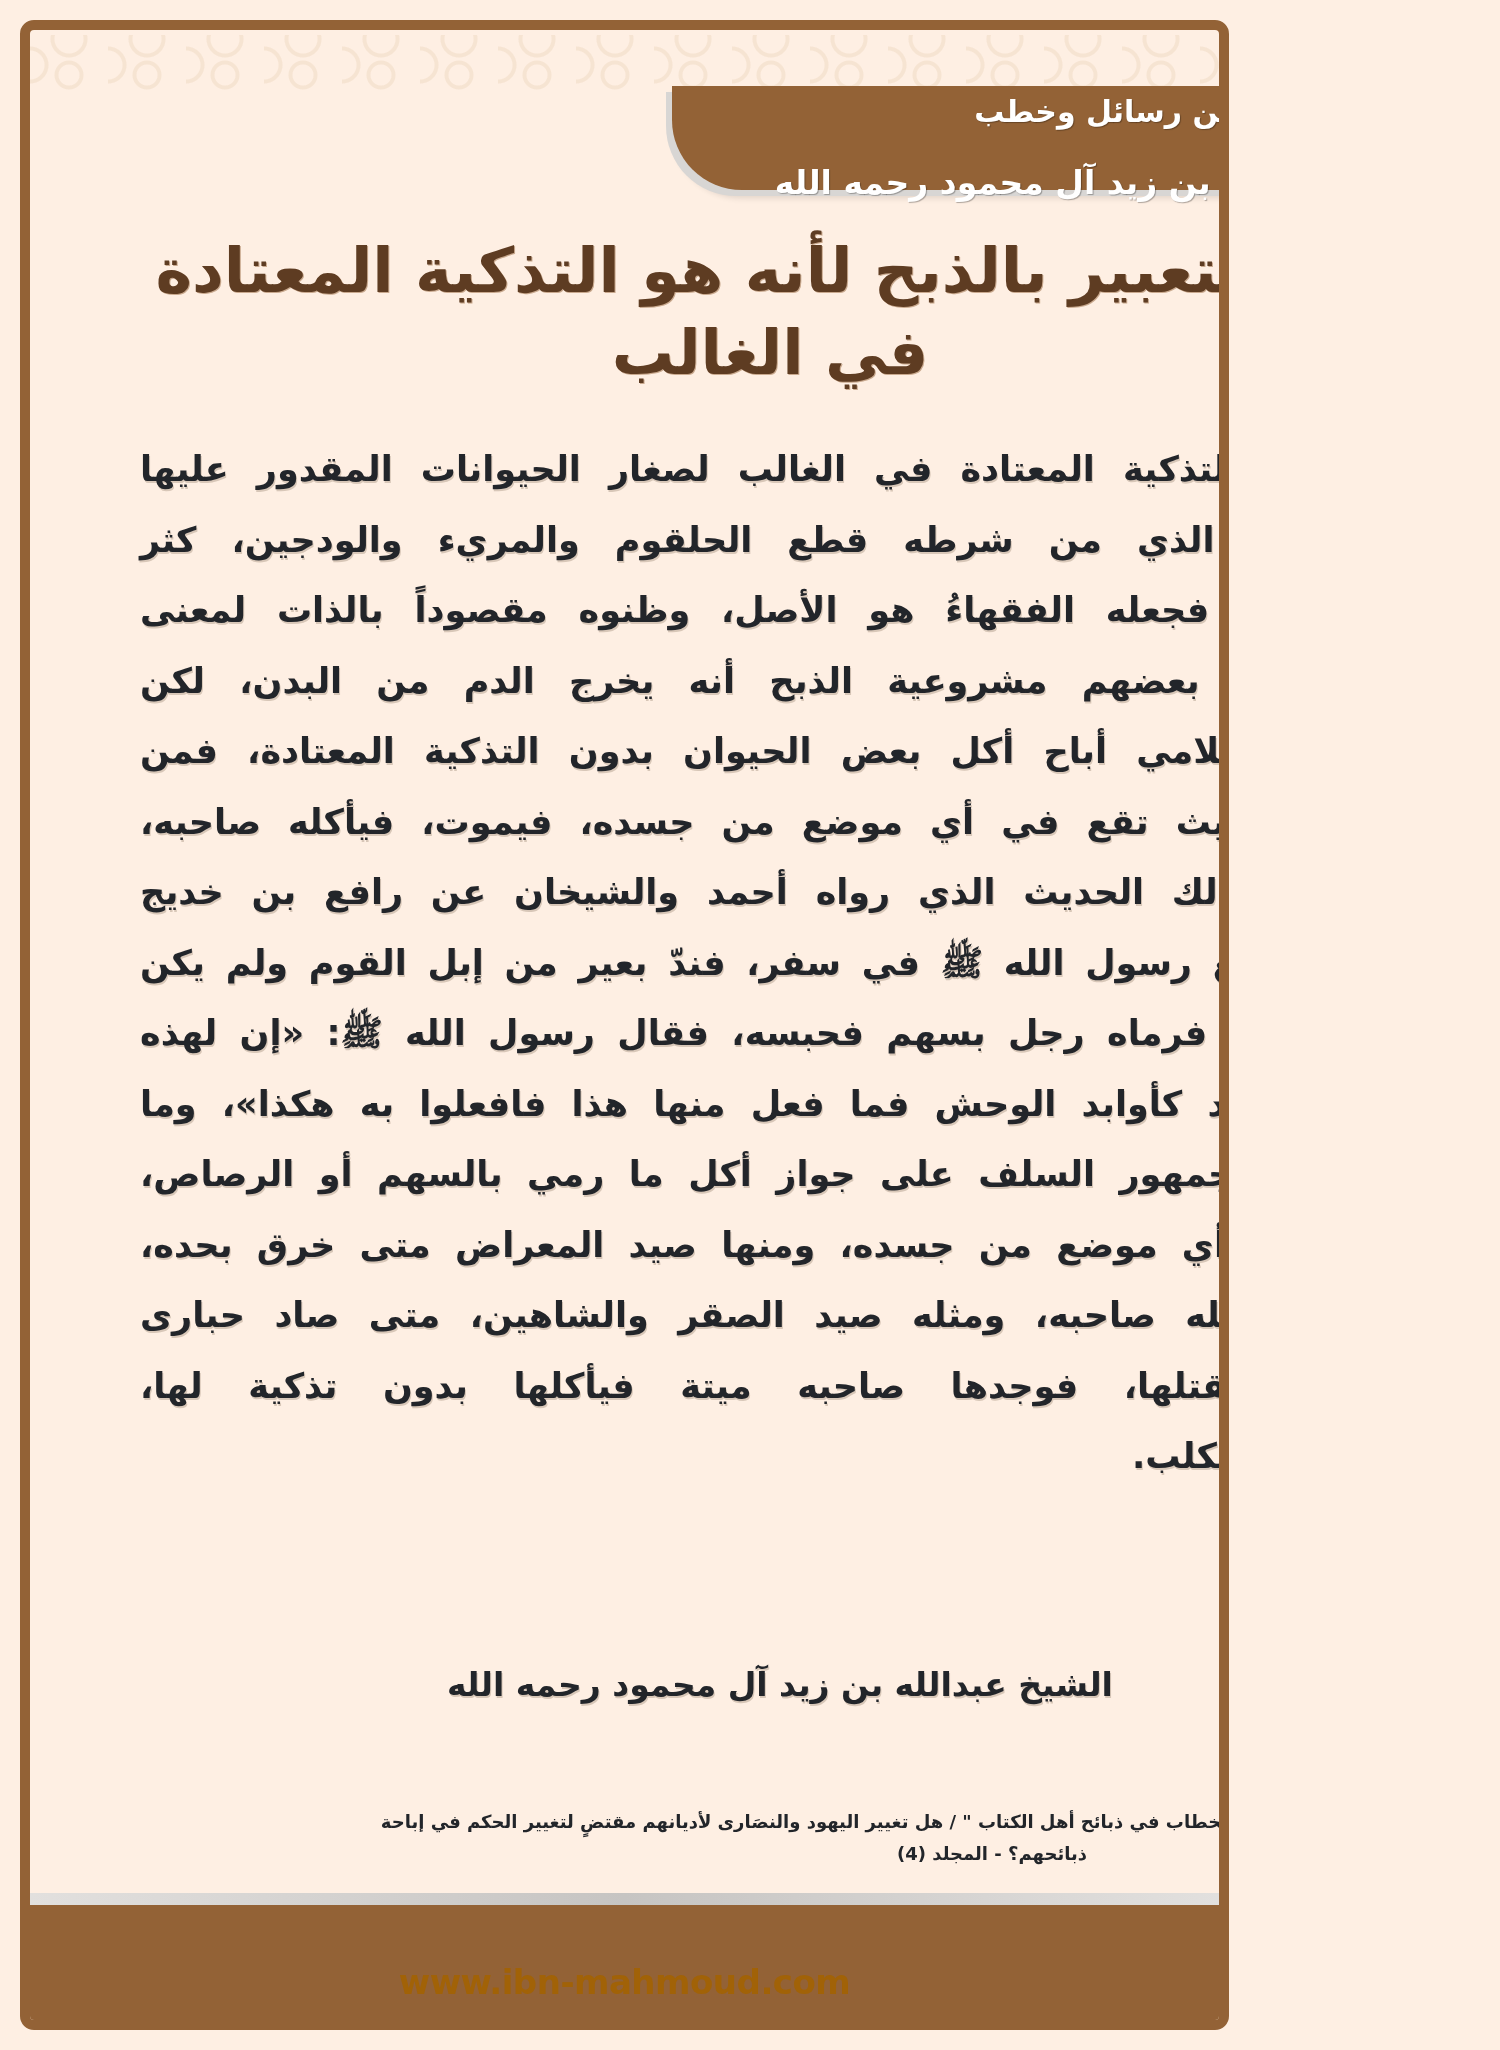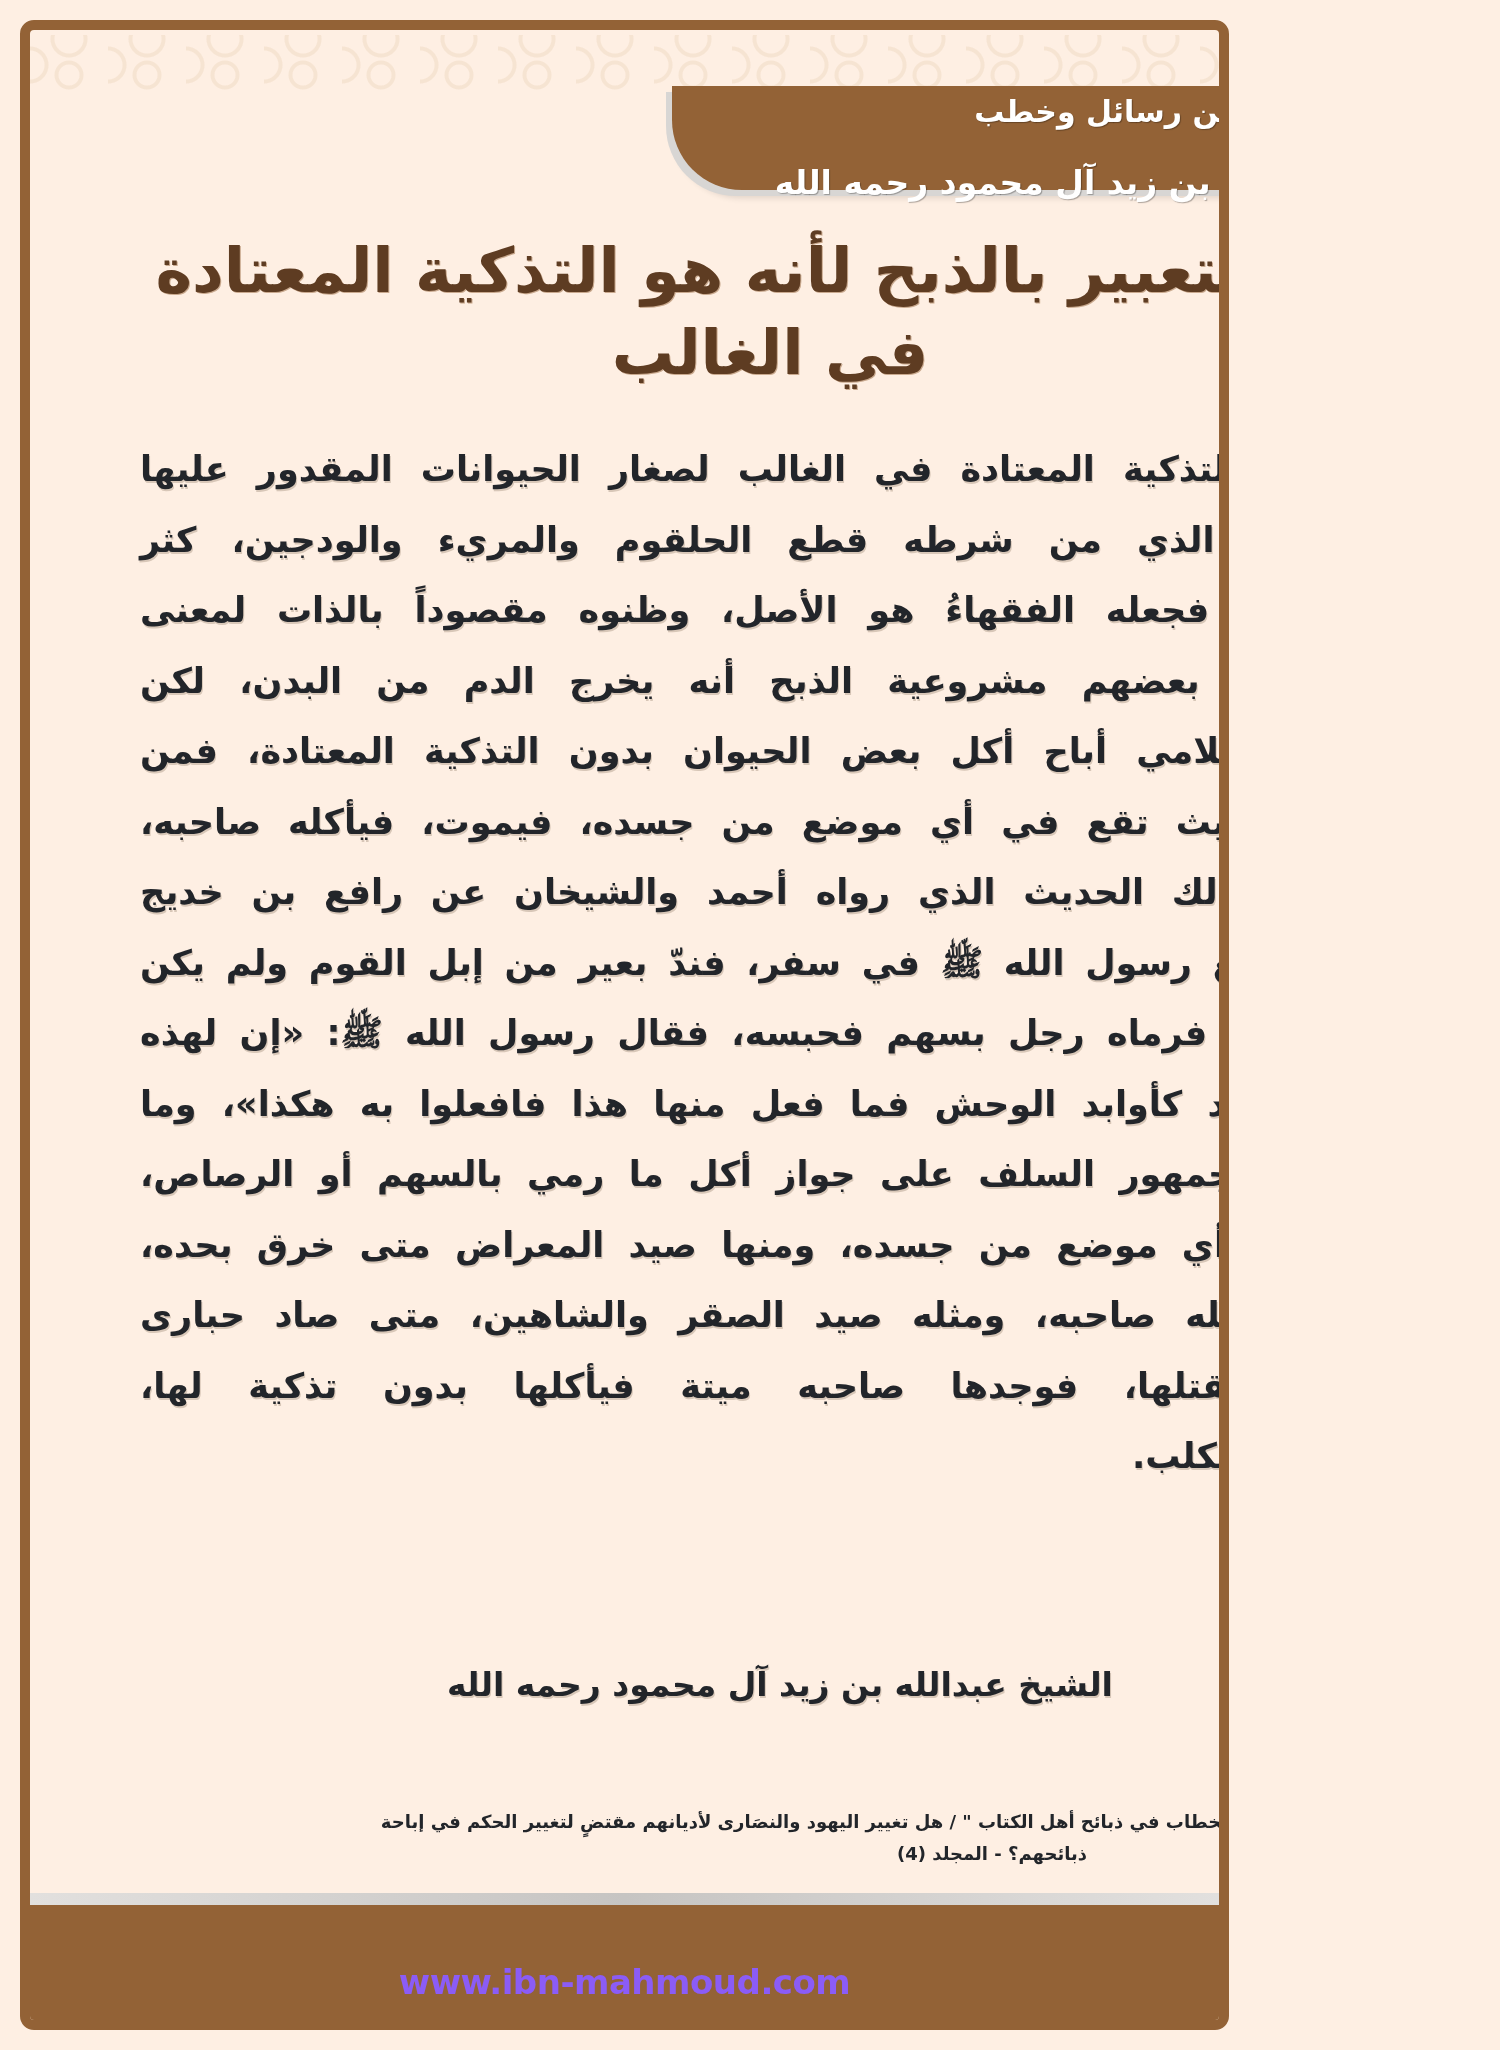--- a/index.html
+++ b/index.html
@@ -108,21 +108,21 @@
     }
     .footer-band {
       position: absolute;
       left: 0; right: 0; top: 1875px; bottom: 0;
       background: #936236;
     }
     .footer-url {
       position: absolute;
       left: 0; right: 0; top: 1930px;
       text-align: center;
-      color: #8b5cf6;
+      color: #a16207;
       font-family: "DejaVu Sans", sans-serif;
       font-weight: bold;
       font-size: 34px;
       line-height: 44px;
       letter-spacing: -0.5px;
     }
   </style>
 </head>
 <body>
 

